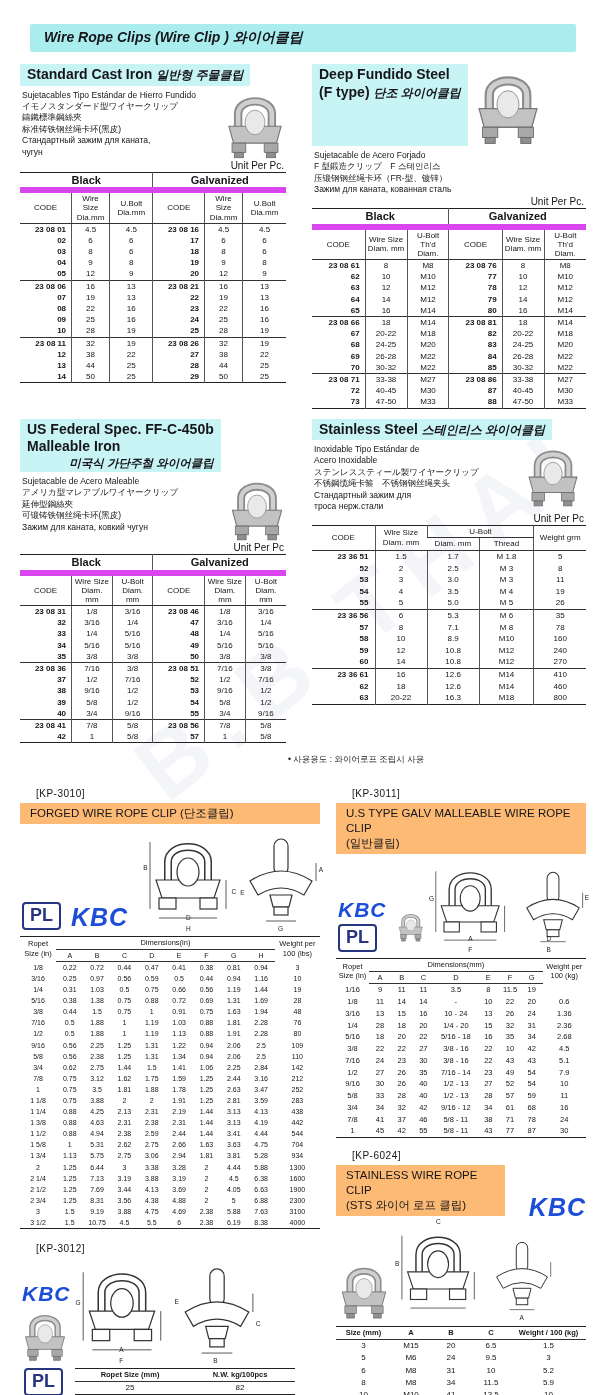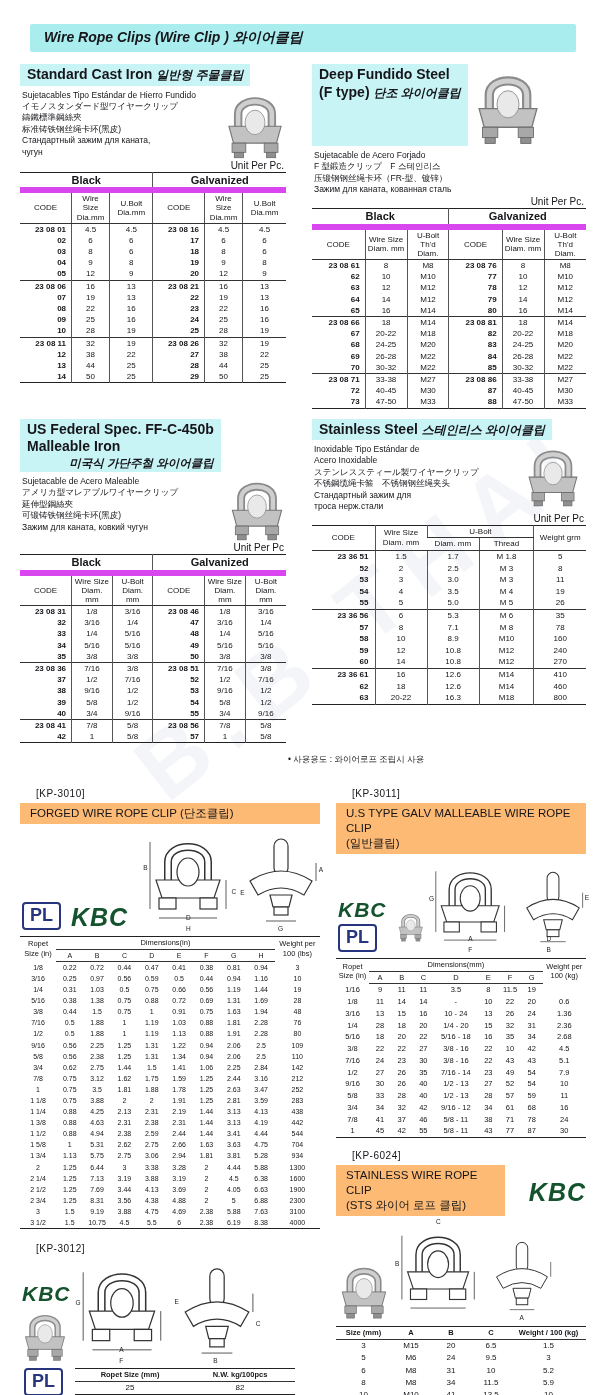--- a/index.html
+++ b/index.html
@@ -35,21 +35,21 @@
   .cat2 th+th,.cat2 td+td{border-left:1px solid #555}
   .cat2 td:nth-child(1){font-weight:bold;text-align:right;padding-right:6px}
   .cat2 tr.gs td{border-top:1px solid #333}
   .notes{font-size:8.5px;line-height:1.5;margin:2px 0 18px 268px}
   .notes .n2{margin-left:14px}
   .bottom{display:flex;gap:16px}
   .bcolL{width:300px;flex:none}
   .bcolR{flex:1;min-width:0}
   .kp-label{font-size:10px;margin:4px 0 4px 16px;letter-spacing:.5px}
   .kp-title{background:#fdba74;padding:3px 10px;font-size:11.5px;line-height:1.3;margin-bottom:4px}
-  .kbc{color:#14532d;font-weight:bold;font-style:italic;font-size:25px;letter-spacing:1px;line-height:1}
+  .kbc{color:#1d4ed8;font-weight:bold;font-style:italic;font-size:25px;letter-spacing:1px;line-height:1}
   .kbc.small{font-size:21px}
   .pl-box{border:2.5px solid #26357d;color:#26357d;font-weight:bold;font-size:18px;
           padding:1px 6px;border-radius:4px;display:inline-block;line-height:1.2}
   .diag-row{display:flex;align-items:flex-end;gap:10px;margin:2px 0 6px 2px}
   .diagram{position:relative}
   .dim{position:absolute;font-size:6.5px;color:#222;line-height:1}
   .kpt{border-top:1.3px solid #222;border-bottom:1.3px solid #222}
   .kpt th,.kpt td{font-size:7px;padding:1px 1px;text-align:center;font-weight:normal;line-height:1.3}
   .kpt thead th{border-bottom:1px solid #333}
   .kpt thead th.nb{border-bottom:none}
@@ -1292,21 +1292,21 @@
                 <td>77</td>
                 <td>87</td>
                 <td>30</td>
               </tr>
             </tbody>
         </table>
       </section>
 
       <section style="margin-top:12px">
         <div class="kp-label">[KP-6024]</div>
-        <div style="display:flex;align-items:center;gap:24px">
+        <div style="display:flex;align-items:flex-end;gap:24px">
           <div class="kp-title" style="flex:1">
             <span>STAINLESS WIRE ROPE CLIP</span><br>
             <span>(STS 와이어 로프 클립)</span>
           </div>
           <span class="kbc">KBC</span>
         </div>
         <div class="diag-row">
           <svg width="52" height="60" viewBox="0 0 80 94">
               <use href="#g-photo"></use>
             </svg>

